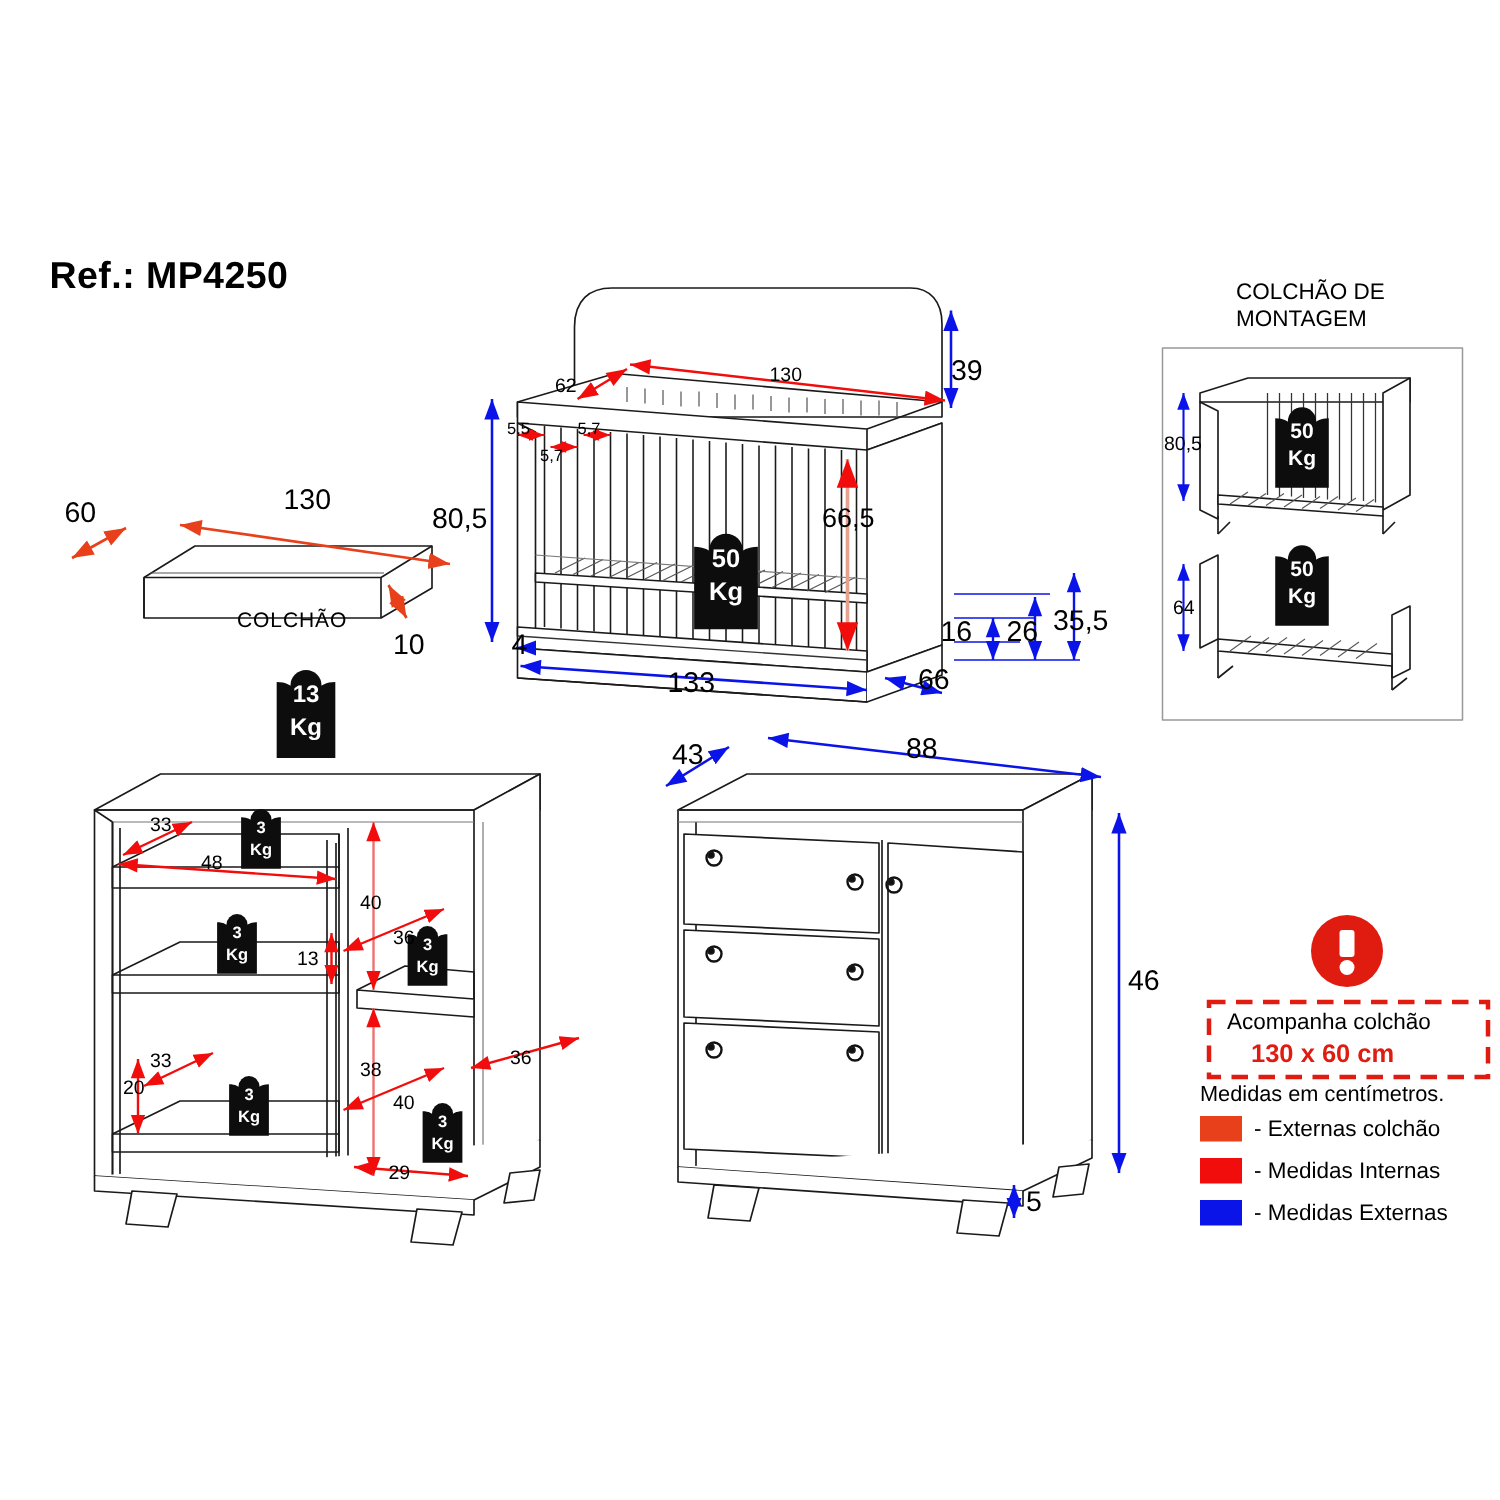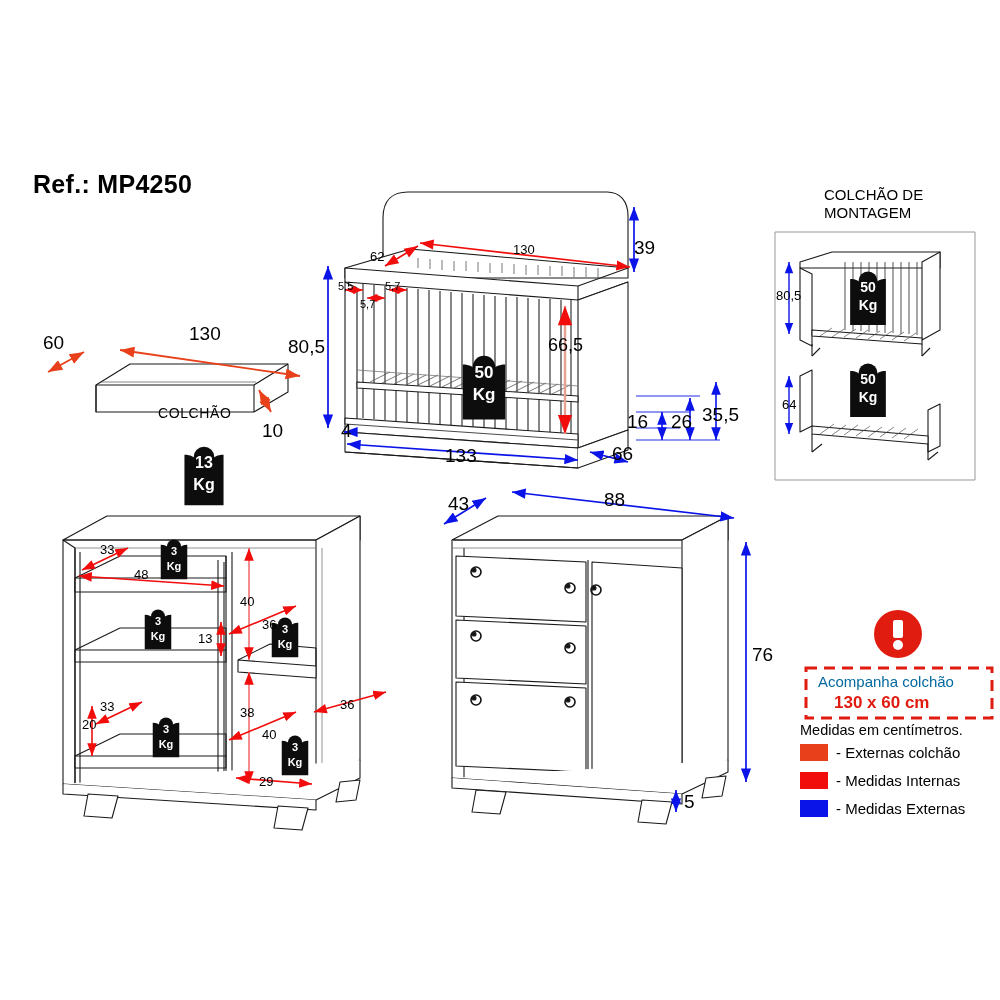--- a/index.html
+++ b/index.html
@@ -10,21 +10,21 @@
   
   .lbl{position:absolute;white-space:nowrap;line-height:1;font-family:"Liberation Sans",sans-serif;}
   .dim{font-size:19px;font-weight:400;color:#000;}
   .dim-sm{font-size:13px;font-weight:400;color:#000;}
   .dim-xs{font-size:11px;font-weight:400;color:#000;}
   .ref{font-size:25px;font-weight:bold;letter-spacing:.3px;}
   .opt-title{font-size:15px;font-weight:400;line-height:1.25;}
   .colchao-txt{font-size:14px;letter-spacing:.6px;margin-top:20px;}
   .legend-note{font-size:14.5px;}
   .legend-item{font-size:15px;}
-  .warn-l1{font-size:15px;color:#0369a1;}
+  .warn-l1{font-size:15px;color:#000000;}
   .warn-l2{font-size:17px;color:#E01B10;font-weight:bold;}
   .kg-txt{fill:#fff;font-family:"Liberation Sans",sans-serif;font-weight:bold;text-anchor:middle;}
 </style>
 </head>
 <body>
 
 <svg id="sheet" viewBox="0 0 1000 1000">
   <defs>
     <marker id="aR" markerWidth="9" markerHeight="9" refX="8" refY="3" orient="auto">
       <path d="M0,0 L8,3 L0,6 z" fill="#F20D0D"></path>
@@ -406,21 +406,21 @@
   <div class="lbl dim-sm" style="left:82px;top:718px;">20</div>
   <div class="lbl dim-sm" style="left:240px;top:595px;">40</div>
   <div class="lbl dim-sm" style="left:262px;top:618px;">36</div>
   <div class="lbl dim-sm" style="left:240px;top:706px;">38</div>
   <div class="lbl dim-sm" style="left:262px;top:728px;">40</div>
   <div class="lbl dim-sm" style="left:259px;top:775px;">29</div>
   <div class="lbl dim-sm" style="left:340px;top:698px;">36</div>
 
   <div class="lbl dim" style="left:448px;top:494px;">43</div>
   <div class="lbl dim" style="left:604px;top:490px;">88</div>
-  <div class="lbl dim" style="left:752px;top:645px;">76</div>
+  <div class="lbl dim" style="left:752px;top:645px;">46</div>
   <div class="lbl dim" style="left:684px;top:792px;">5</div>
 
   <div class="lbl warn-l1" style="left:818px;top:674px;">Acompanha colchão</div>
   <div class="lbl warn-l2" style="left:834px;top:694px;">130 x 60 cm</div>
   <div class="lbl legend-note" style="left:800px;top:723px;">Medidas em centímetros.</div>
 
   <div class="abs" style="left:800px;top:744px;display:flex;align-items:center;gap:8px;">
     <span style="width:28px;height:17px;background:#E8401A;display:block;"></span>
     <span class="legend-item">- Externas colchão</span>
   </div>

